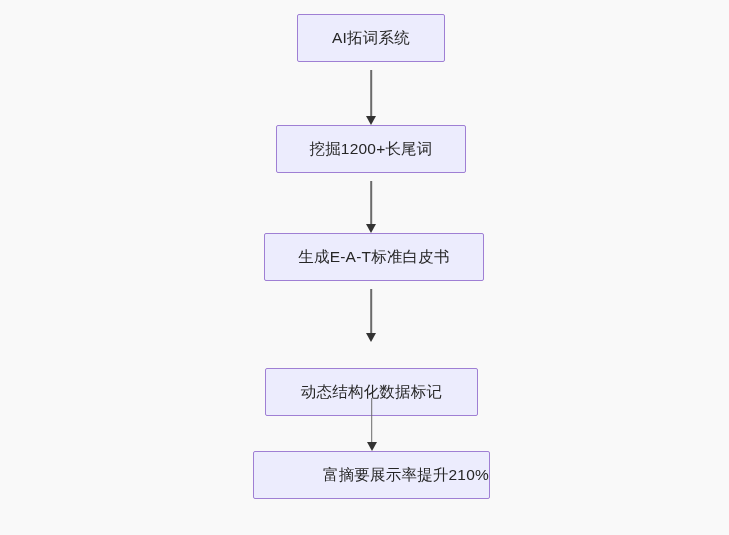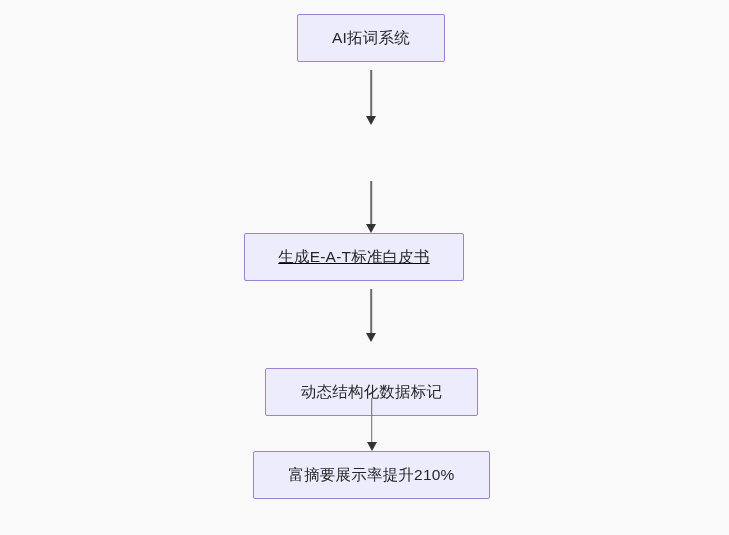--- a/index.html
+++ b/index.html
@@ -59,35 +59,38 @@
 
 <div id="flowchart">
 
   <div class="node" id="node-1" style="left: 297px; top: 14px; width: 148px;">
     <span class="node-label">AI拓词系统</span>
   </div>
 
   <div class="edge" id="edge-1" style="left: 371px; top: 70px; height: 46px;"></div>
   <div class="arrowhead" id="arrow-1" style="left: 371px; top: 116px;"></div>
 
+  <div class="node" id="node-2" style="left: 276px; top: 125px; width: 190px;">
+    <span class="node-label">挖掘1200+长尾词</span>
+  </div>
 
   <div class="edge" id="edge-2" style="left: 371px; top: 181px; height: 43px;"></div>
   <div class="arrowhead" id="arrow-2" style="left: 371px; top: 224px;"></div>
 
-  <div class="node" id="node-3" style="left: 244px; top: 233px; width: 220px; text-decoration: underline;">
+  <div class="node" id="node-3" style="left: 264px; top: 233px; width: 220px;">
     <span class="node-label">生成E-A-T标准白皮书</span>
   </div>
 
   <div class="edge" id="edge-3" style="left: 371px; top: 289px; height: 44px;"></div>
   <div class="arrowhead" id="arrow-3" style="left: 371px; top: 333px;"></div>
 
   <div class="node" id="node-4" style="left: 265px; top: 342px; width: 213px; margin-top: 26px;">
     <span class="node-label">动态结构化数据标记</span>
   </div>
 
   <div class="edge" id="edge-4" style="left: 371.5px; top: 398px; height: 44px;"></div>
   <div class="arrowhead" id="arrow-4" style="left: 371.5px; top: 442px;"></div>
 
-  <div class="node" id="node-5" style="left: 253px; top: 451px; width: 237px;">
+  <div class="node" id="node-5" style="left: 253px; top: 451px; width: 237px; justify-content: flex-end;">
     <span class="node-label">富摘要展示率提升210%</span>
   </div>
 
 </div>
 
 </body></html>

